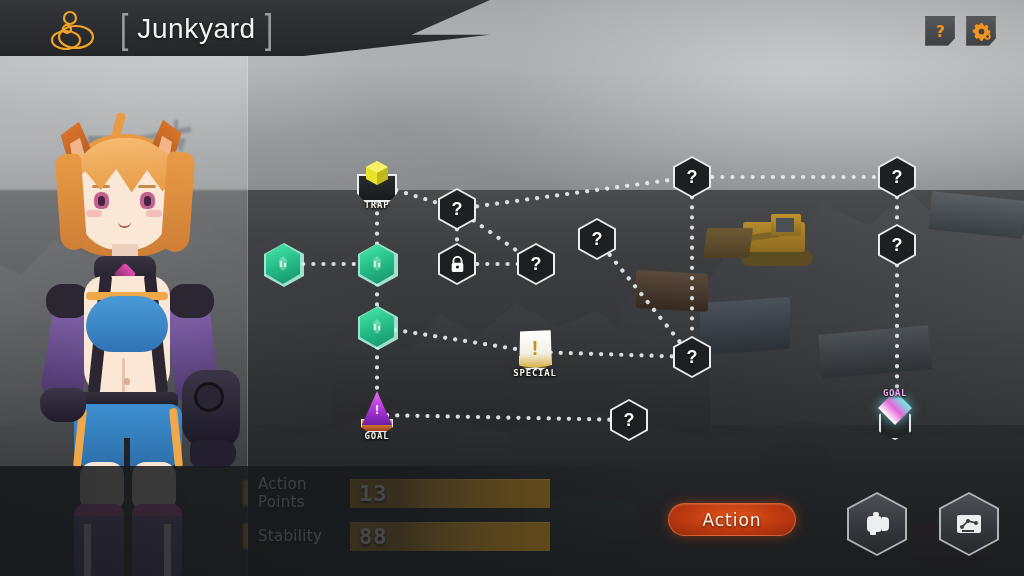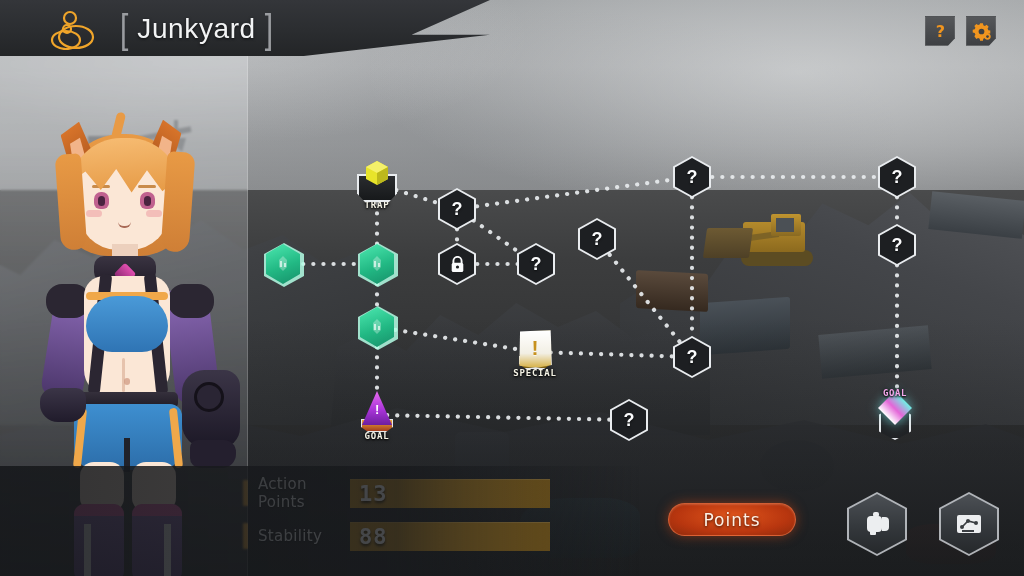--- a/index.html
+++ b/index.html
@@ -666,21 +666,21 @@
 </div>
 
 <div class="stat-row" id="stat-st">
   <div class="stat-tick"></div>
   <div class="stat-label">Stability</div>
   <div class="stat-bar">
     <span class="stat-val">88</span>
   </div>
 </div>
 
-<div id="abort-button">Points</div>
+<div id="abort-button">Action</div>
 
 <div id="inventory-button" class="hud-hex-btn">
   <div class="hud-hex-ring"></div>
   <div class="hud-hex-face">
     <svg viewBox="0 0 30 30" fill="#eceef0">
       <rect x="5" y="7" width="15" height="16" rx="4"></rect>
       <rect x="11" y="3" width="6" height="5" rx="2"></rect>
       <path d="M20 8 h3 a4 4 0 0 1 4 4 v6 a4 4 0 0 1 -4 4 h-3 z"></path>
       <rect x="8" y="21" width="6" height="5" rx="1"></rect>
     </svg>

